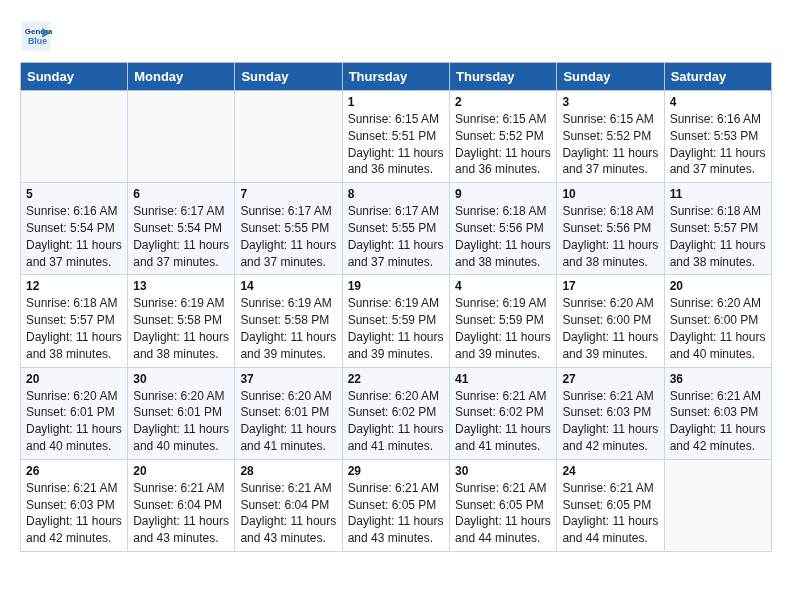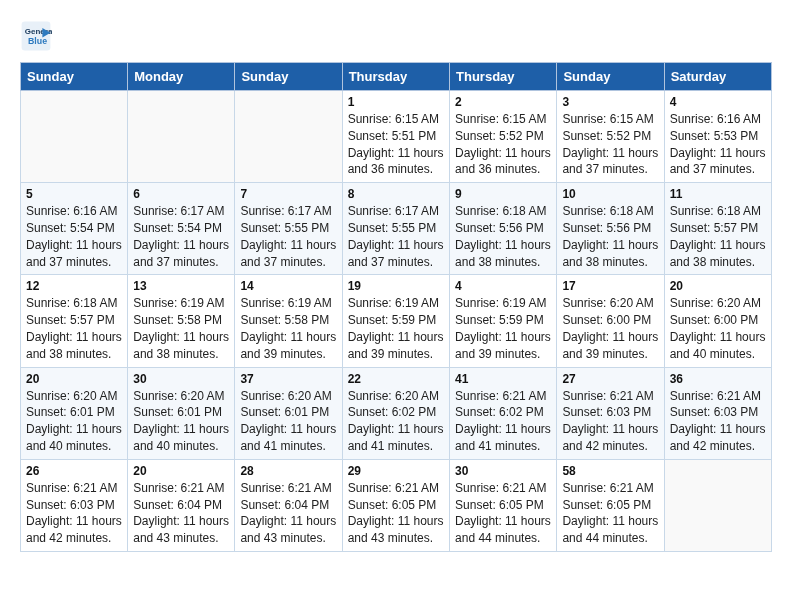--- a/index.html
+++ b/index.html
@@ -328,21 +328,21 @@
 and 43 minutes.</div>
         </td>
         <td>
           <div class="day-num">30</div>
           <div class="day-info" style="white-space: pre-line;">Sunrise: 6:21 AM
 Sunset: 6:05 PM
 Daylight: 11 hours
 and 44 minutes.</div>
         </td>
         <td>
-          <div class="day-num">58</div>
+          <div class="day-num">24</div>
           <div class="day-info" style="white-space: pre-line;">Sunrise: 6:21 AM
 Sunset: 6:05 PM
 Daylight: 11 hours
 and 44 minutes.</div>
         </td>
         <td class="empty-cell"></td>
       </tr>
     </tbody>
 </table>
 

